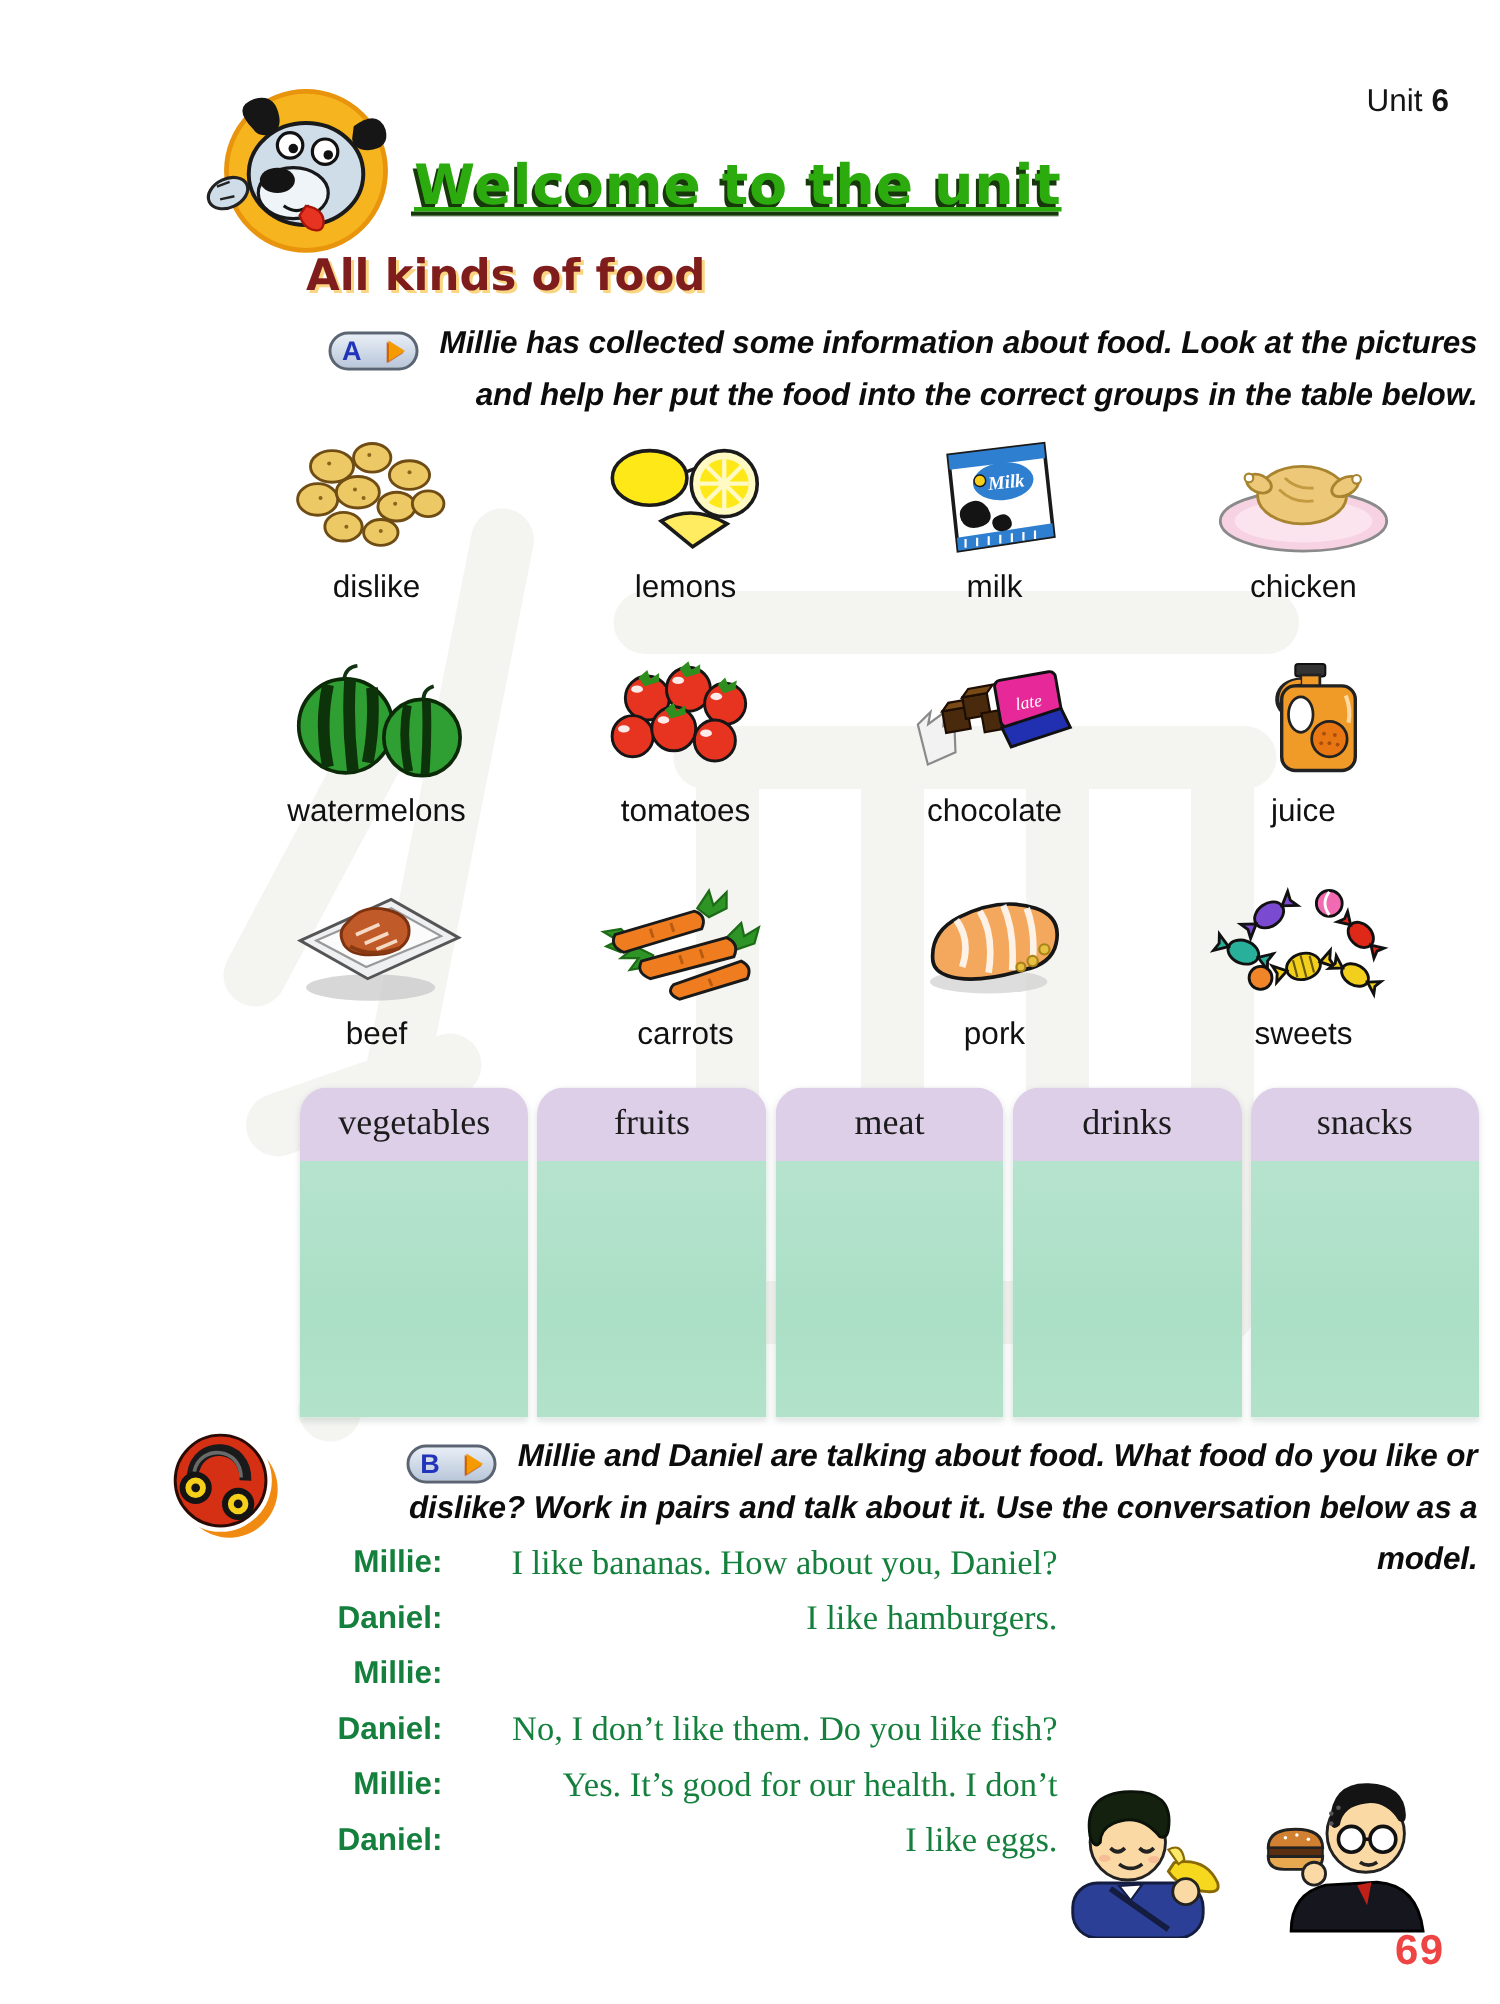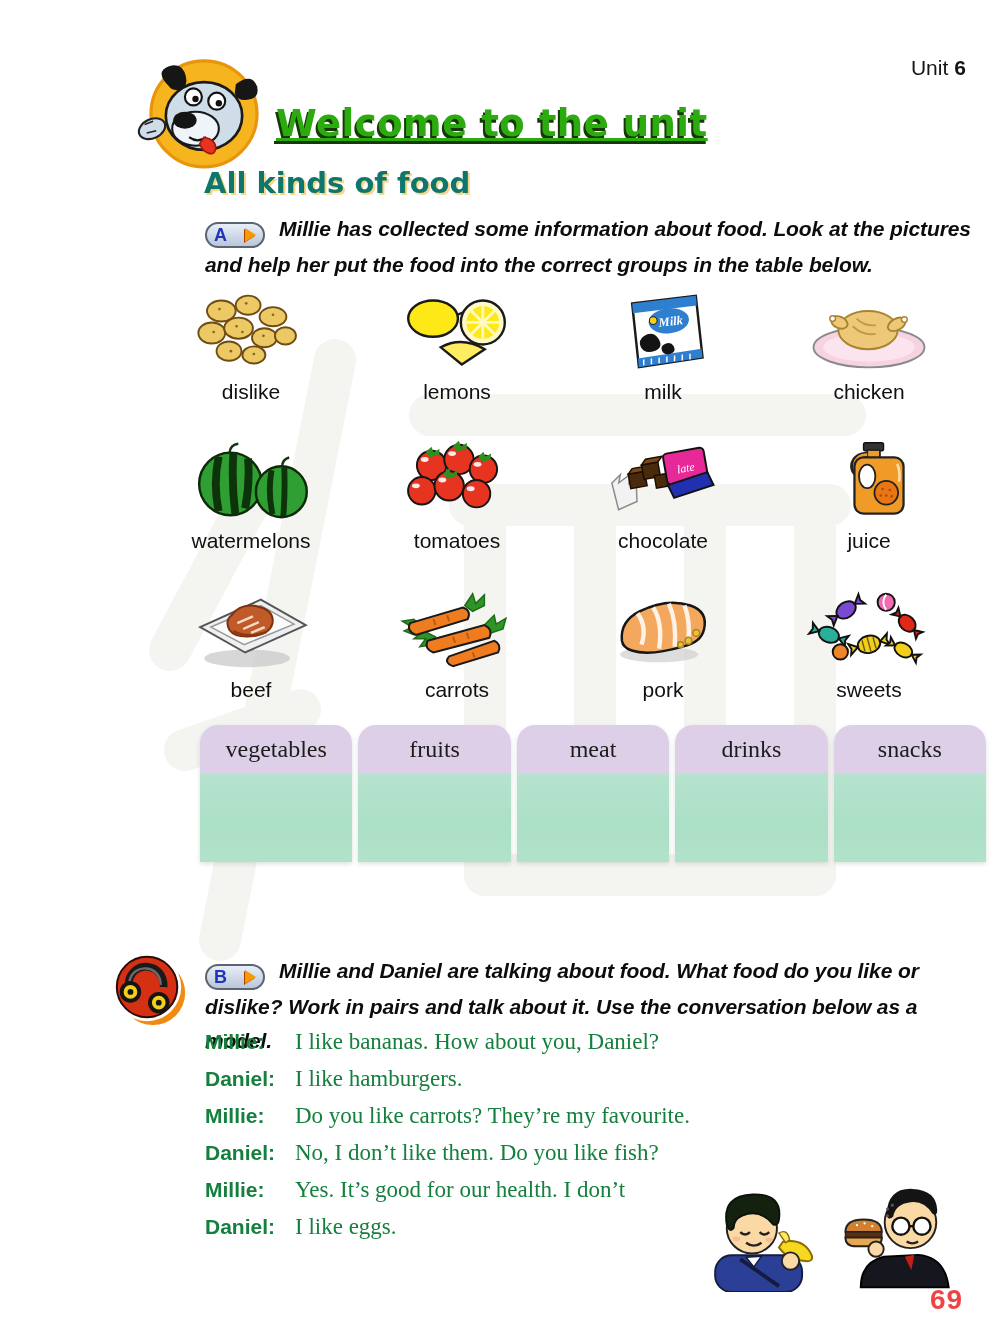--- a/index.html
+++ b/index.html
@@ -1,42 +1,42 @@
 <!DOCTYPE html>
 <html><head>
 <meta charset="utf-8">
 <style>
   html,body{margin:0;padding:0;background:#888;}
   .page{position:relative;width:1000px;height:1336px;margin:0 auto;background:#ffffff;overflow:hidden;
-        font-family:"Liberation Sans",sans-serif;color:#111;}
+        font-family:"Liberation Sans",sans-serif;color:#111;text-align:right;}
   .watermark{position:absolute;left:130px;top:320px;opacity:.55;pointer-events:none;}
   .unit-label{position:absolute;top:56px;right:34px;font-size:21px;color:#151515;}
   .unit-label b{margin-left:6px;}
   .dog-logo{position:absolute;left:134px;top:52px;}
   .page-title{position:absolute;left:276px;top:102px;margin:0;font-family:"DejaVu Sans",sans-serif;
       font-size:37px;font-weight:bold;color:#2cab0e;letter-spacing:.5px;text-shadow:-2px 3px 0 #16380a;text-decoration:underline;}
   .page-subtitle{position:absolute;left:204px;top:166px;margin:0;font-family:"DejaVu Sans",sans-serif;
-      font-size:29px;font-weight:bold;color:#0f766e;text-shadow:2px 2px 0 rgba(246,178,27,.55);}
+      font-size:29px;font-weight:bold;color:#7f1d1d;text-shadow:2px 2px 0 rgba(246,178,27,.55);}
   .instr{position:absolute;margin:0;width:780px;font-style:italic;font-weight:bold;font-size:21px;
       line-height:1.62;color:#0c0c0c;letter-spacing:-.1px;}
   .instr-a{left:205px;top:212px;}
   .instr-b{left:205px;top:954px;}
   .pill{display:inline-flex;align-items:center;justify-content:space-between;width:60px;height:26px;
       box-sizing:border-box;border:2px solid #5a6472;border-radius:14px;padding:0 7px;margin-right:14px;
       background:linear-gradient(180deg,#e8eef6,#b9c7da);vertical-align:-5px;font-style:normal;}
   .pill-letter{color:#2233bb;font-weight:bold;font-size:18px;line-height:1;}
   .play-tri{width:0;height:0;border-left:11px solid #f59a00;border-top:7px solid transparent;
       border-bottom:7px solid transparent;filter:drop-shadow(-1px 1px 0 #b03a00);}
   .section-b-icon{position:absolute;left:108px;top:946px;}
   .food-grid{position:absolute;left:148px;top:282px;width:824px;display:grid;
       grid-template-columns:repeat(4,1fr);grid-auto-rows:149px;}
   .food{display:flex;flex-direction:column;align-items:center;}
   .food .art{height:94px;display:flex;align-items:flex-end;justify-content:center;}
   .food .label{margin-top:4px;font-size:21px;color:#101010;}
-  .food-table{position:absolute;left:200px;top:725px;width:786px;height:137px;display:flex;gap:6px;}
+  .food-table{position:absolute;left:200px;top:725px;width:786px;height:220px;display:flex;gap:6px;}
   .ft-col{flex:1;display:flex;flex-direction:column;border-radius:18px 18px 0 0;overflow:hidden;
       box-shadow:0 2px 4px rgba(120,140,130,.25);}
   .ft-head{height:49px;flex-shrink:0;background:#ddcfe8;display:flex;align-items:center;justify-content:center;
       font-family:"Liberation Serif",serif;font-size:24px;color:#1c1c1c;}
   .ft-body{flex:1;background:linear-gradient(180deg,#b6e3ce 0%,#abdfc6 60%,#b2e2ca 100%);}
   .dialogue{position:absolute;left:205px;top:1029px;width:500px;font-family:"Liberation Serif",serif;
       font-size:23px;color:#15803d;}
   .dl-row{display:flex;margin-bottom:11px;line-height:26px;min-height:26px;}
   .dl-speaker{width:90px;flex-shrink:0;font-family:"Liberation Sans",sans-serif;font-weight:bold;font-size:21px;}
   .dl-text{flex:1;}
@@ -408,21 +408,20 @@
     <div class="dl-row">
       <span class="dl-speaker">Millie:</span>
       <span class="dl-text">I like bananas. How about you, Daniel?</span>
     </div>
     <div class="dl-row">
       <span class="dl-speaker">Daniel:</span>
       <span class="dl-text">I like hamburgers.</span>
     </div>
     <div class="dl-row">
       <span class="dl-speaker">Millie:</span>
-      <span class="dl-text">Do you like carrots? They’re my favourite.</span>
     </div>
     <div class="dl-row">
       <span class="dl-speaker">Daniel:</span>
       <span class="dl-text">No, I don’t like them. Do you like fish?</span>
     </div>
     <div class="dl-row">
       <span class="dl-speaker">Millie:</span>
       <span class="dl-text">Yes. It’s good for our health. I don’t</span>
     </div>
     <div class="dl-row">

